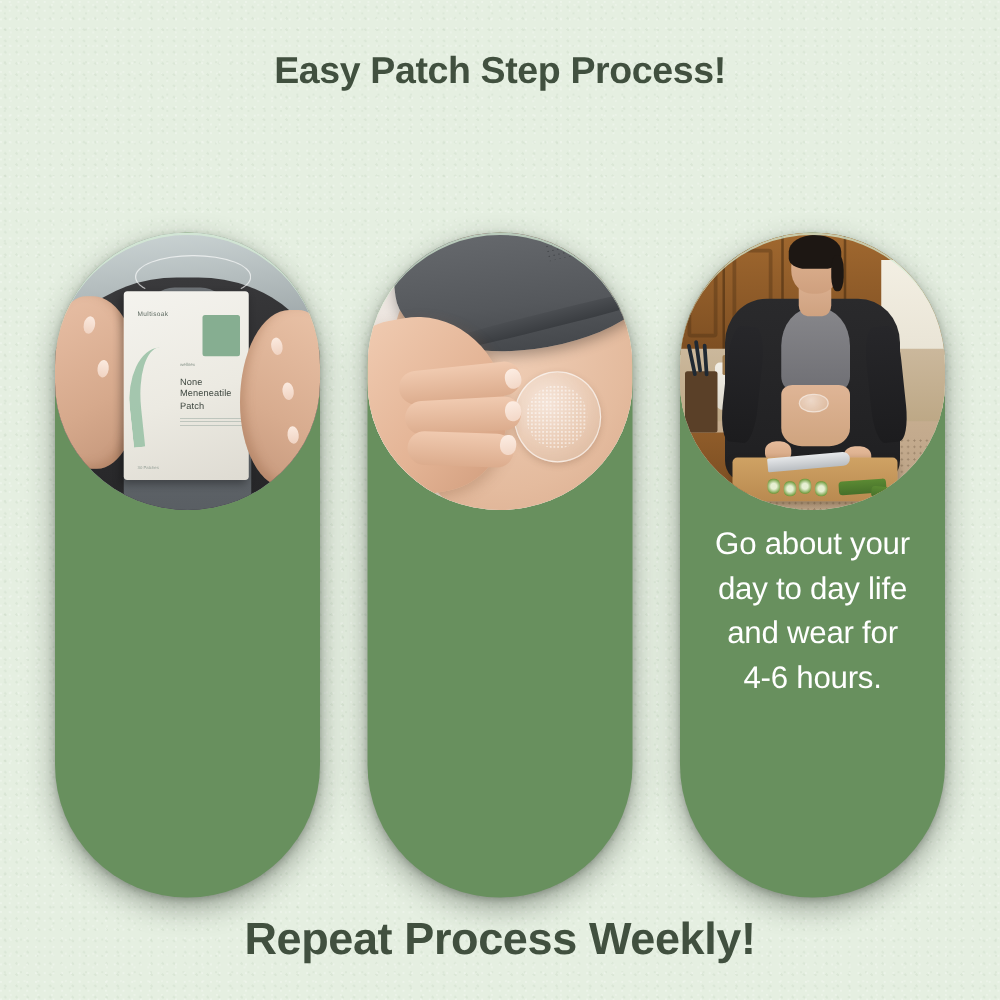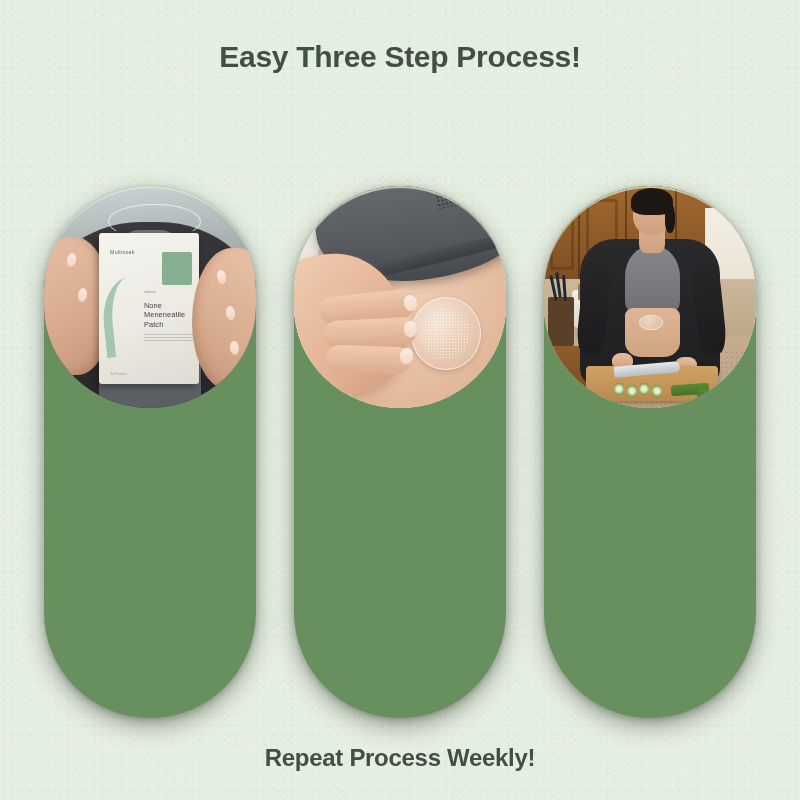--- a/index.html
+++ b/index.html
@@ -105,21 +105,21 @@
     font-weight:400;
     white-space:pre-line;
     letter-spacing:-.2px;
   }
 
   
   .footer{
     position:absolute;
     left:0; right:0; bottom:28px;
     text-align:center;
-    font-size:24px;
+    font-size:36px;
     font-weight:bold;
     color:#41503f;
     letter-spacing:-.3px;
     z-index:5;
   }
 
   
   .p1-bg{ position:absolute; inset:0; background:linear-gradient(175deg,#cdd6d6 0%,#9ba4a6 40%,#6f767a 100%); }
   .p1-torso{
     position:absolute; left:-4%; top:16%; width:108%; height:92%;
@@ -347,21 +347,21 @@
     position:absolute; width:10px; height:12px; border-radius:40%;
     background:radial-gradient(circle,#e6efd2 30%,#6f9b3d 75%);
   }
 </style>
 </head>
 <body>
 
 <div class="bg-noise"></div>
 
 <div class="header">
-  <div class="subtitle">Easy Three Step Process!</div>
+  <div class="subtitle">Easy Patch Step Process!</div>
 </div>
 
 <div class="cards">
 
   <div class="card">
     <div class="card-photo">
       <div class="photo-scene">
         <div class="p1-bg"></div>
         <div class="p1-torso"></div>
         <div class="p1-tank"></div>
@@ -451,17 +451,21 @@
         <div class="p3-board"></div>
         <div class="p3-blade"></div>
         <div class="p3-cuke" style="left:60%;bottom:6%;width:18%;height:5%;transform:rotate(-4deg);"></div>
         <div class="p3-cuke" style="left:72%;bottom:4%;width:14%;height:4%;transform:rotate(6deg);"></div>
         <div class="p3-slice" style="left:33%;bottom:6%;"></div>
         <div class="p3-slice" style="left:39%;bottom:5%;"></div>
         <div class="p3-slice" style="left:45%;bottom:6%;"></div>
         <div class="p3-slice" style="left:51%;bottom:5%;"></div>
       </div>
     </div>
+    <div class="card-text">Go about your
+day to day life
+and wear for
+4-6 hours.</div>
   </div>
 
 </div>
 
 <div class="footer">Repeat Process Weekly!</div>
 
 </body></html>

